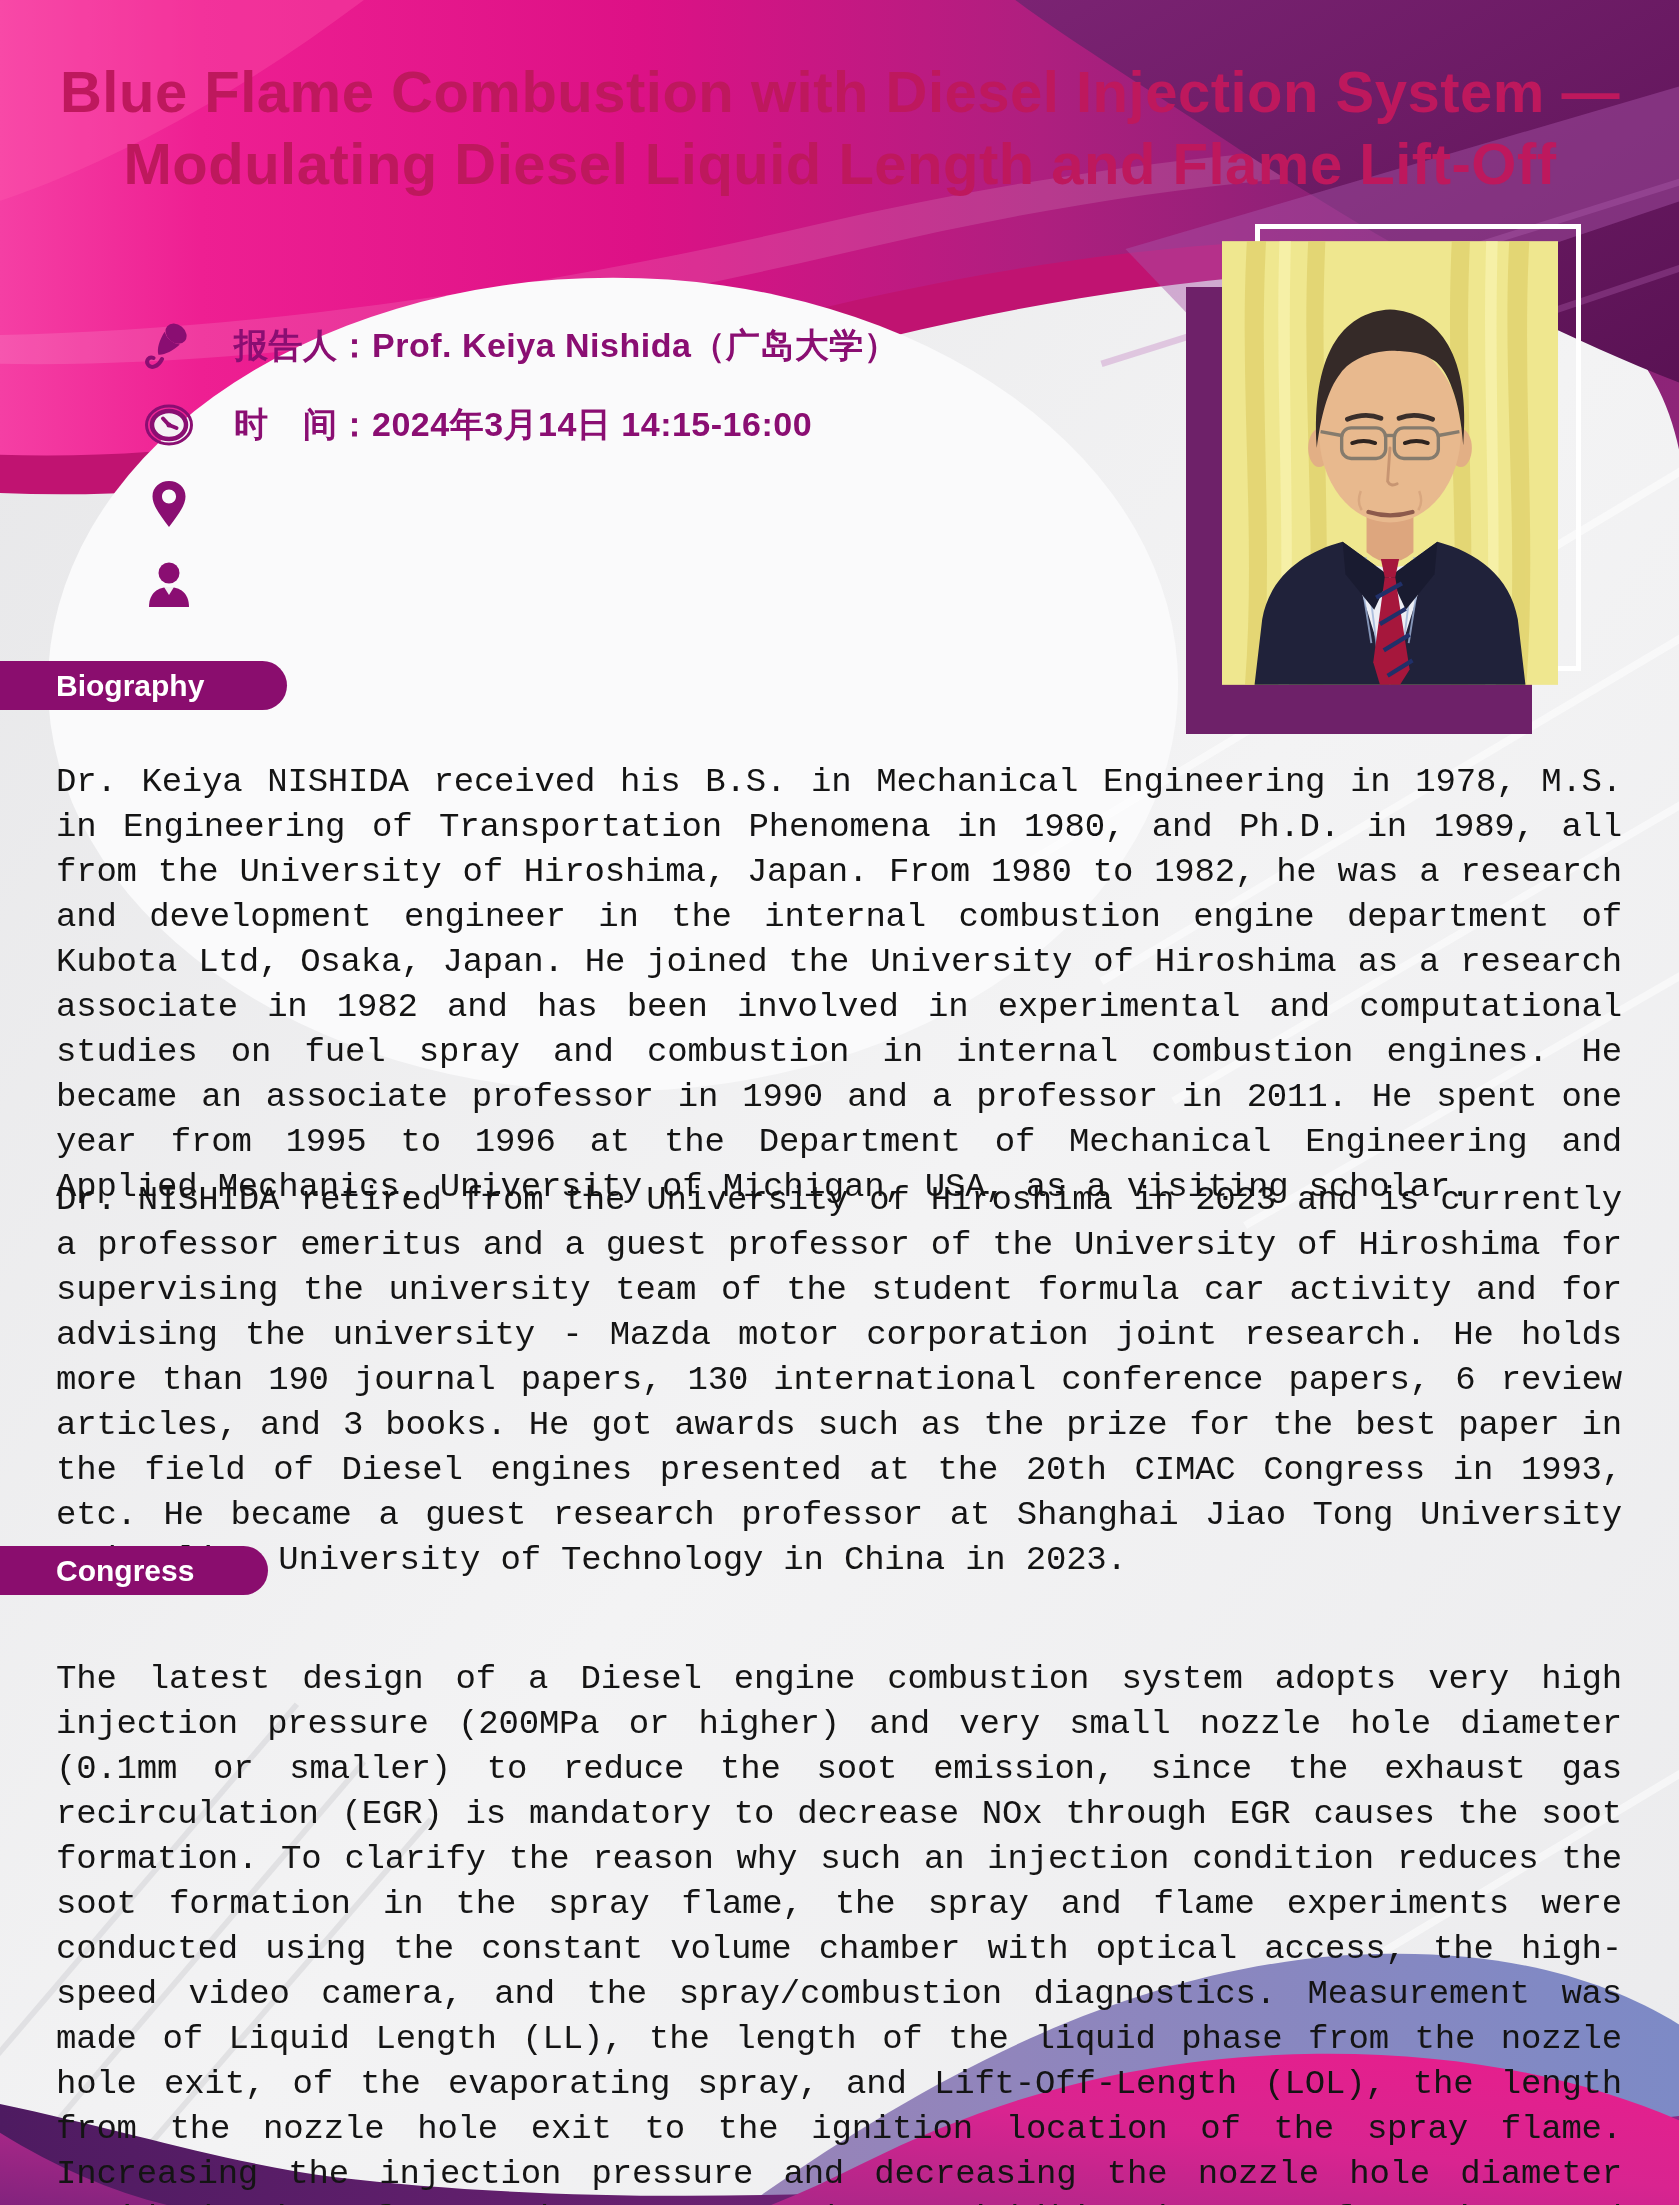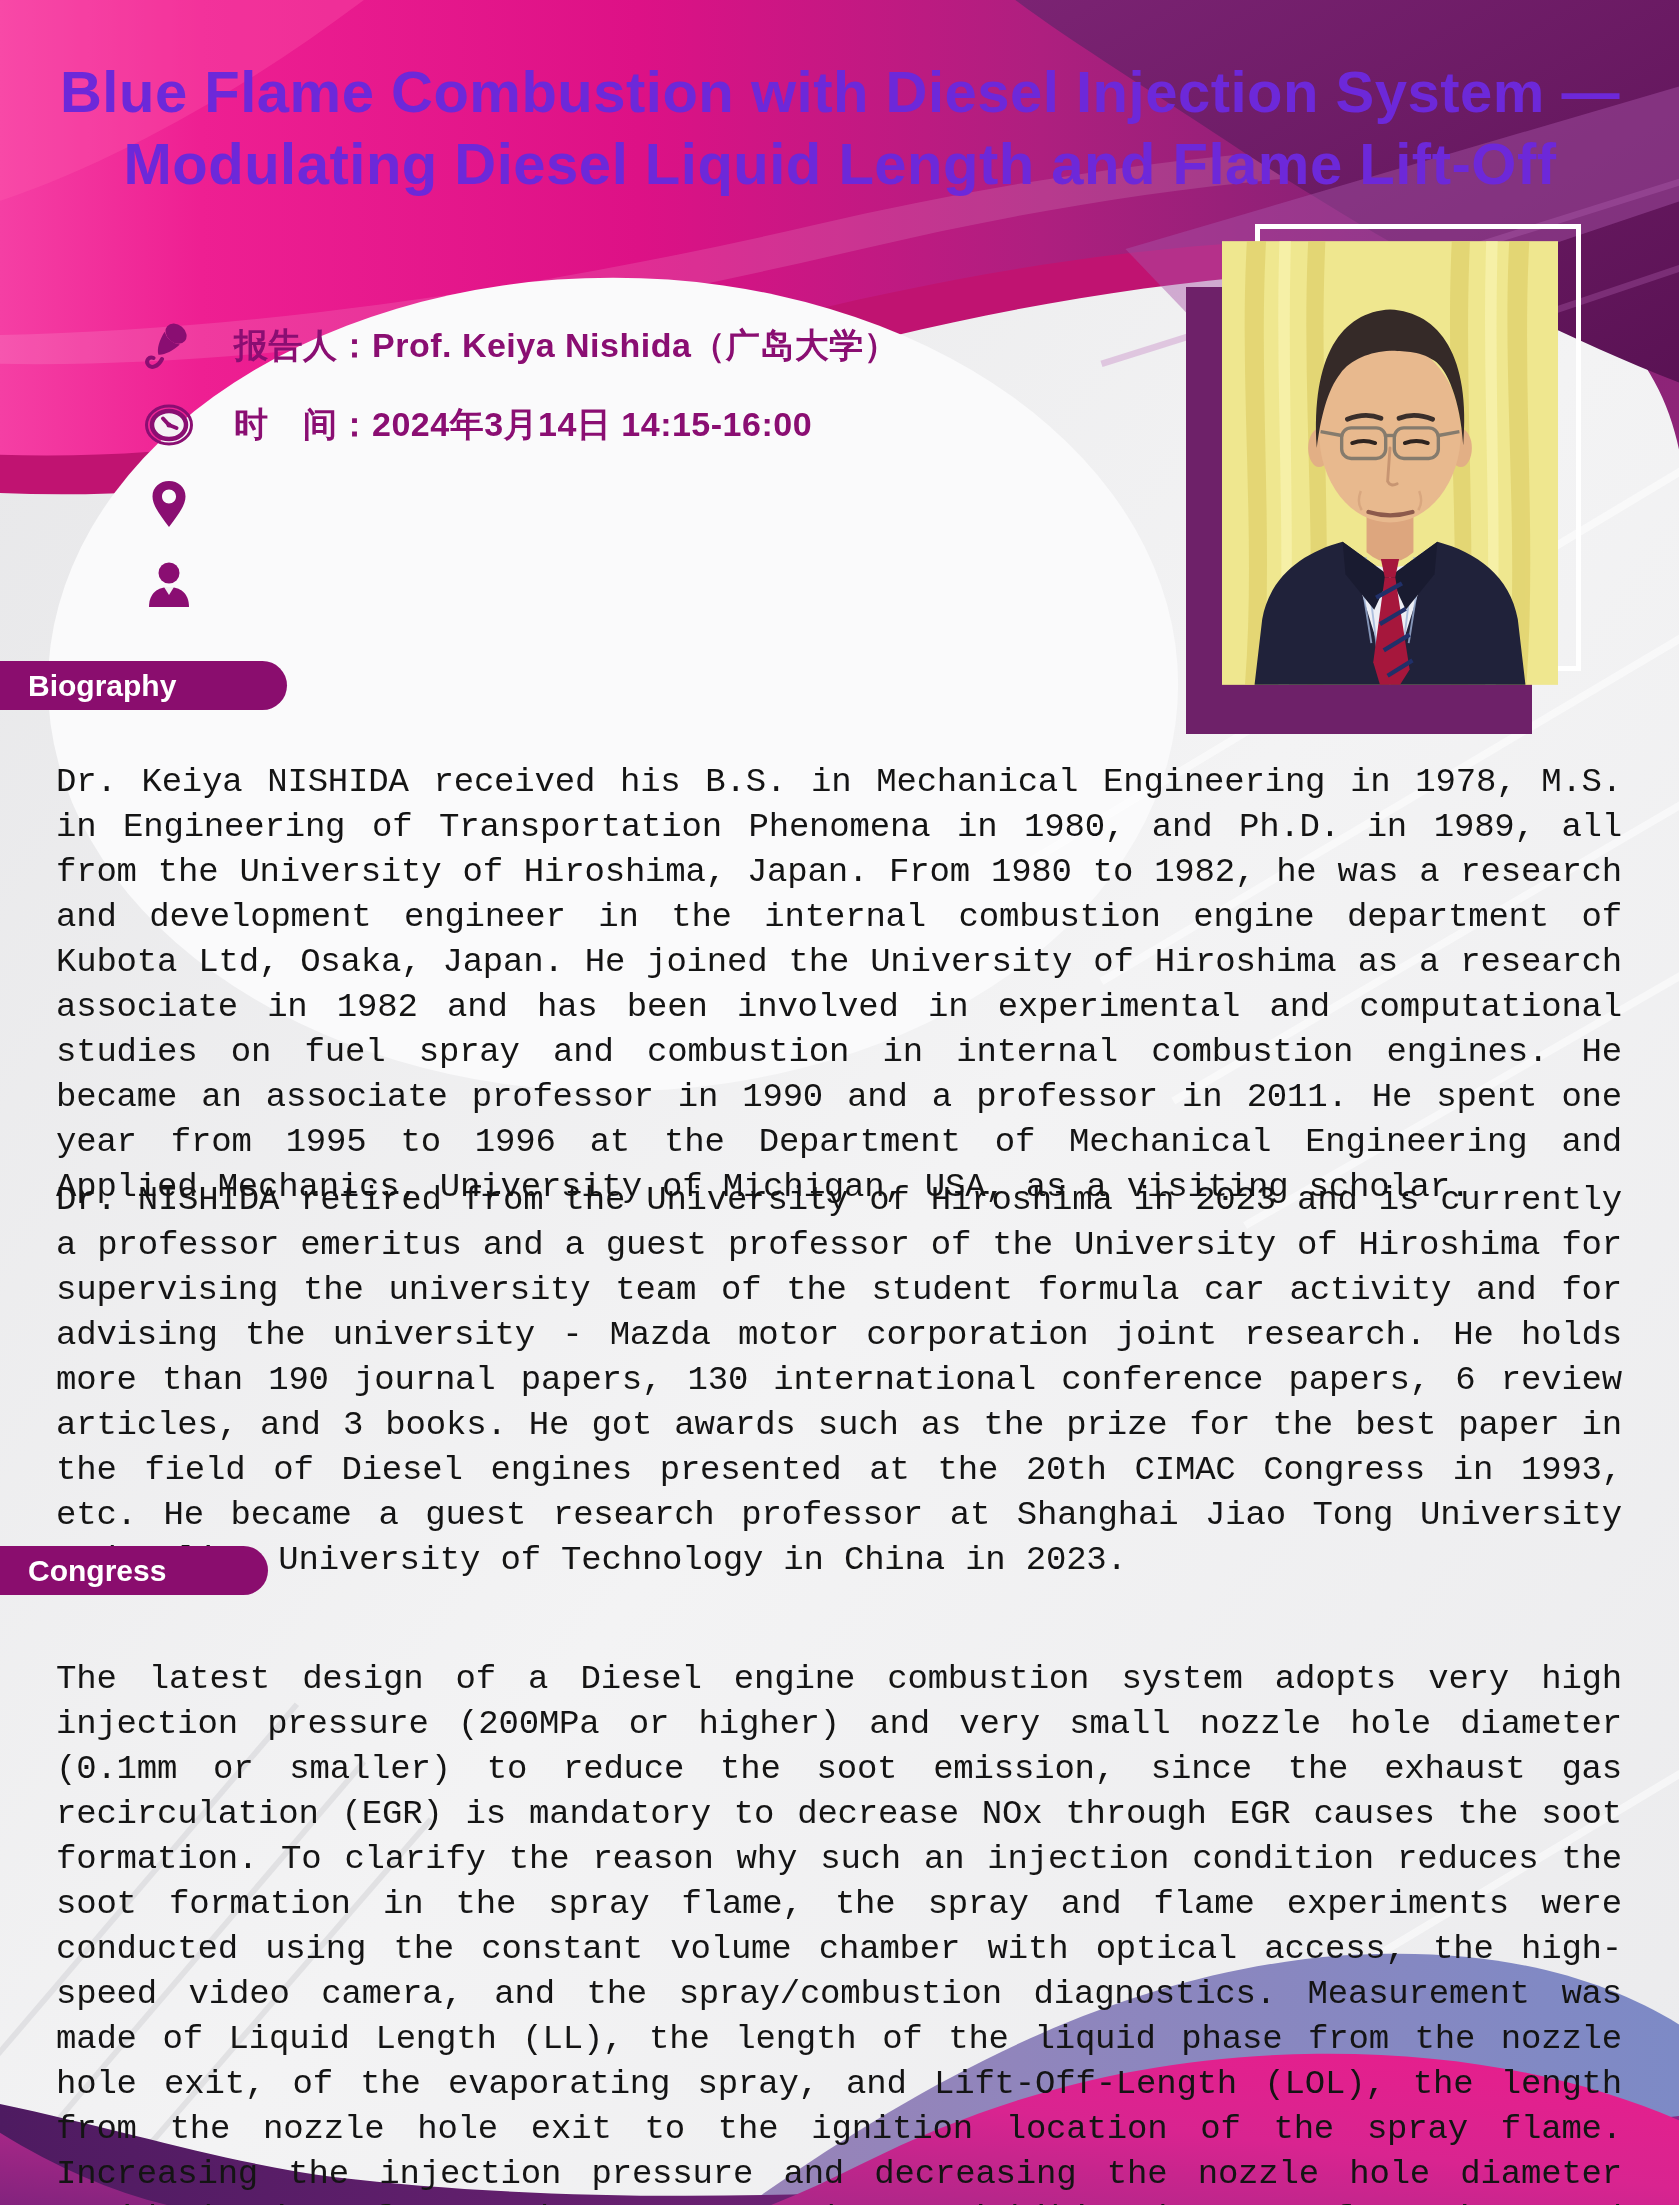--- a/index.html
+++ b/index.html
@@ -5,36 +5,36 @@
   html,body{margin:0;padding:0;background:#ffffff;}
   .poster{
     position:relative;width:1680px;height:2205px;overflow:hidden;
     font-family:"Liberation Sans","DejaVu Sans",sans-serif;
     background:#ECECEE;
   }
   .bg{position:absolute;left:0;top:0;width:100%;height:100%;display:block;}
   
   .title{
     position:absolute;left:0;top:56px;width:100%;text-align:center;
-    color:#6d28d9;font-weight:700;font-size:58px;line-height:72px;
+    color:#be185d;font-weight:700;font-size:58px;line-height:72px;
     letter-spacing:0.5px;z-index:6;
   }
   
   .info{position:absolute;left:144px;top:312px;z-index:6;}
   .info-item{display:flex;align-items:center;height:67px;margin-bottom:12.4px;gap:20px;}
   .info-icon{width:50px;height:50px;flex:0 0 50px;margin-right:20px;}
   .info-text{
     color:#8A0E72;font-weight:700;font-size:34px;white-space:nowrap;
     letter-spacing:0.5px;
   }
   
   .badge{
     position:absolute;left:0;height:49px;background:#8A0D6E;z-index:6;
     border-radius:0 25px 25px 0;color:#ffffff;font-weight:700;font-size:30px;
-    line-height:49px;padding-left:28px;box-sizing:border-box;
+    line-height:49px;padding-left:56px;box-sizing:border-box;
   }
   .badge-bio{top:661px;width:287px;}
   .badge-abs{top:1546px;width:268px;}
   
   .para{
     position:absolute;left:56px;width:1566px;z-index:6;color:#141414;
     font-size:34px;line-height:45px;text-align:justify;text-justify:inter-word;
     letter-spacing:-0.2px;
     font-family:Liberation Mono, monospace;
   }

